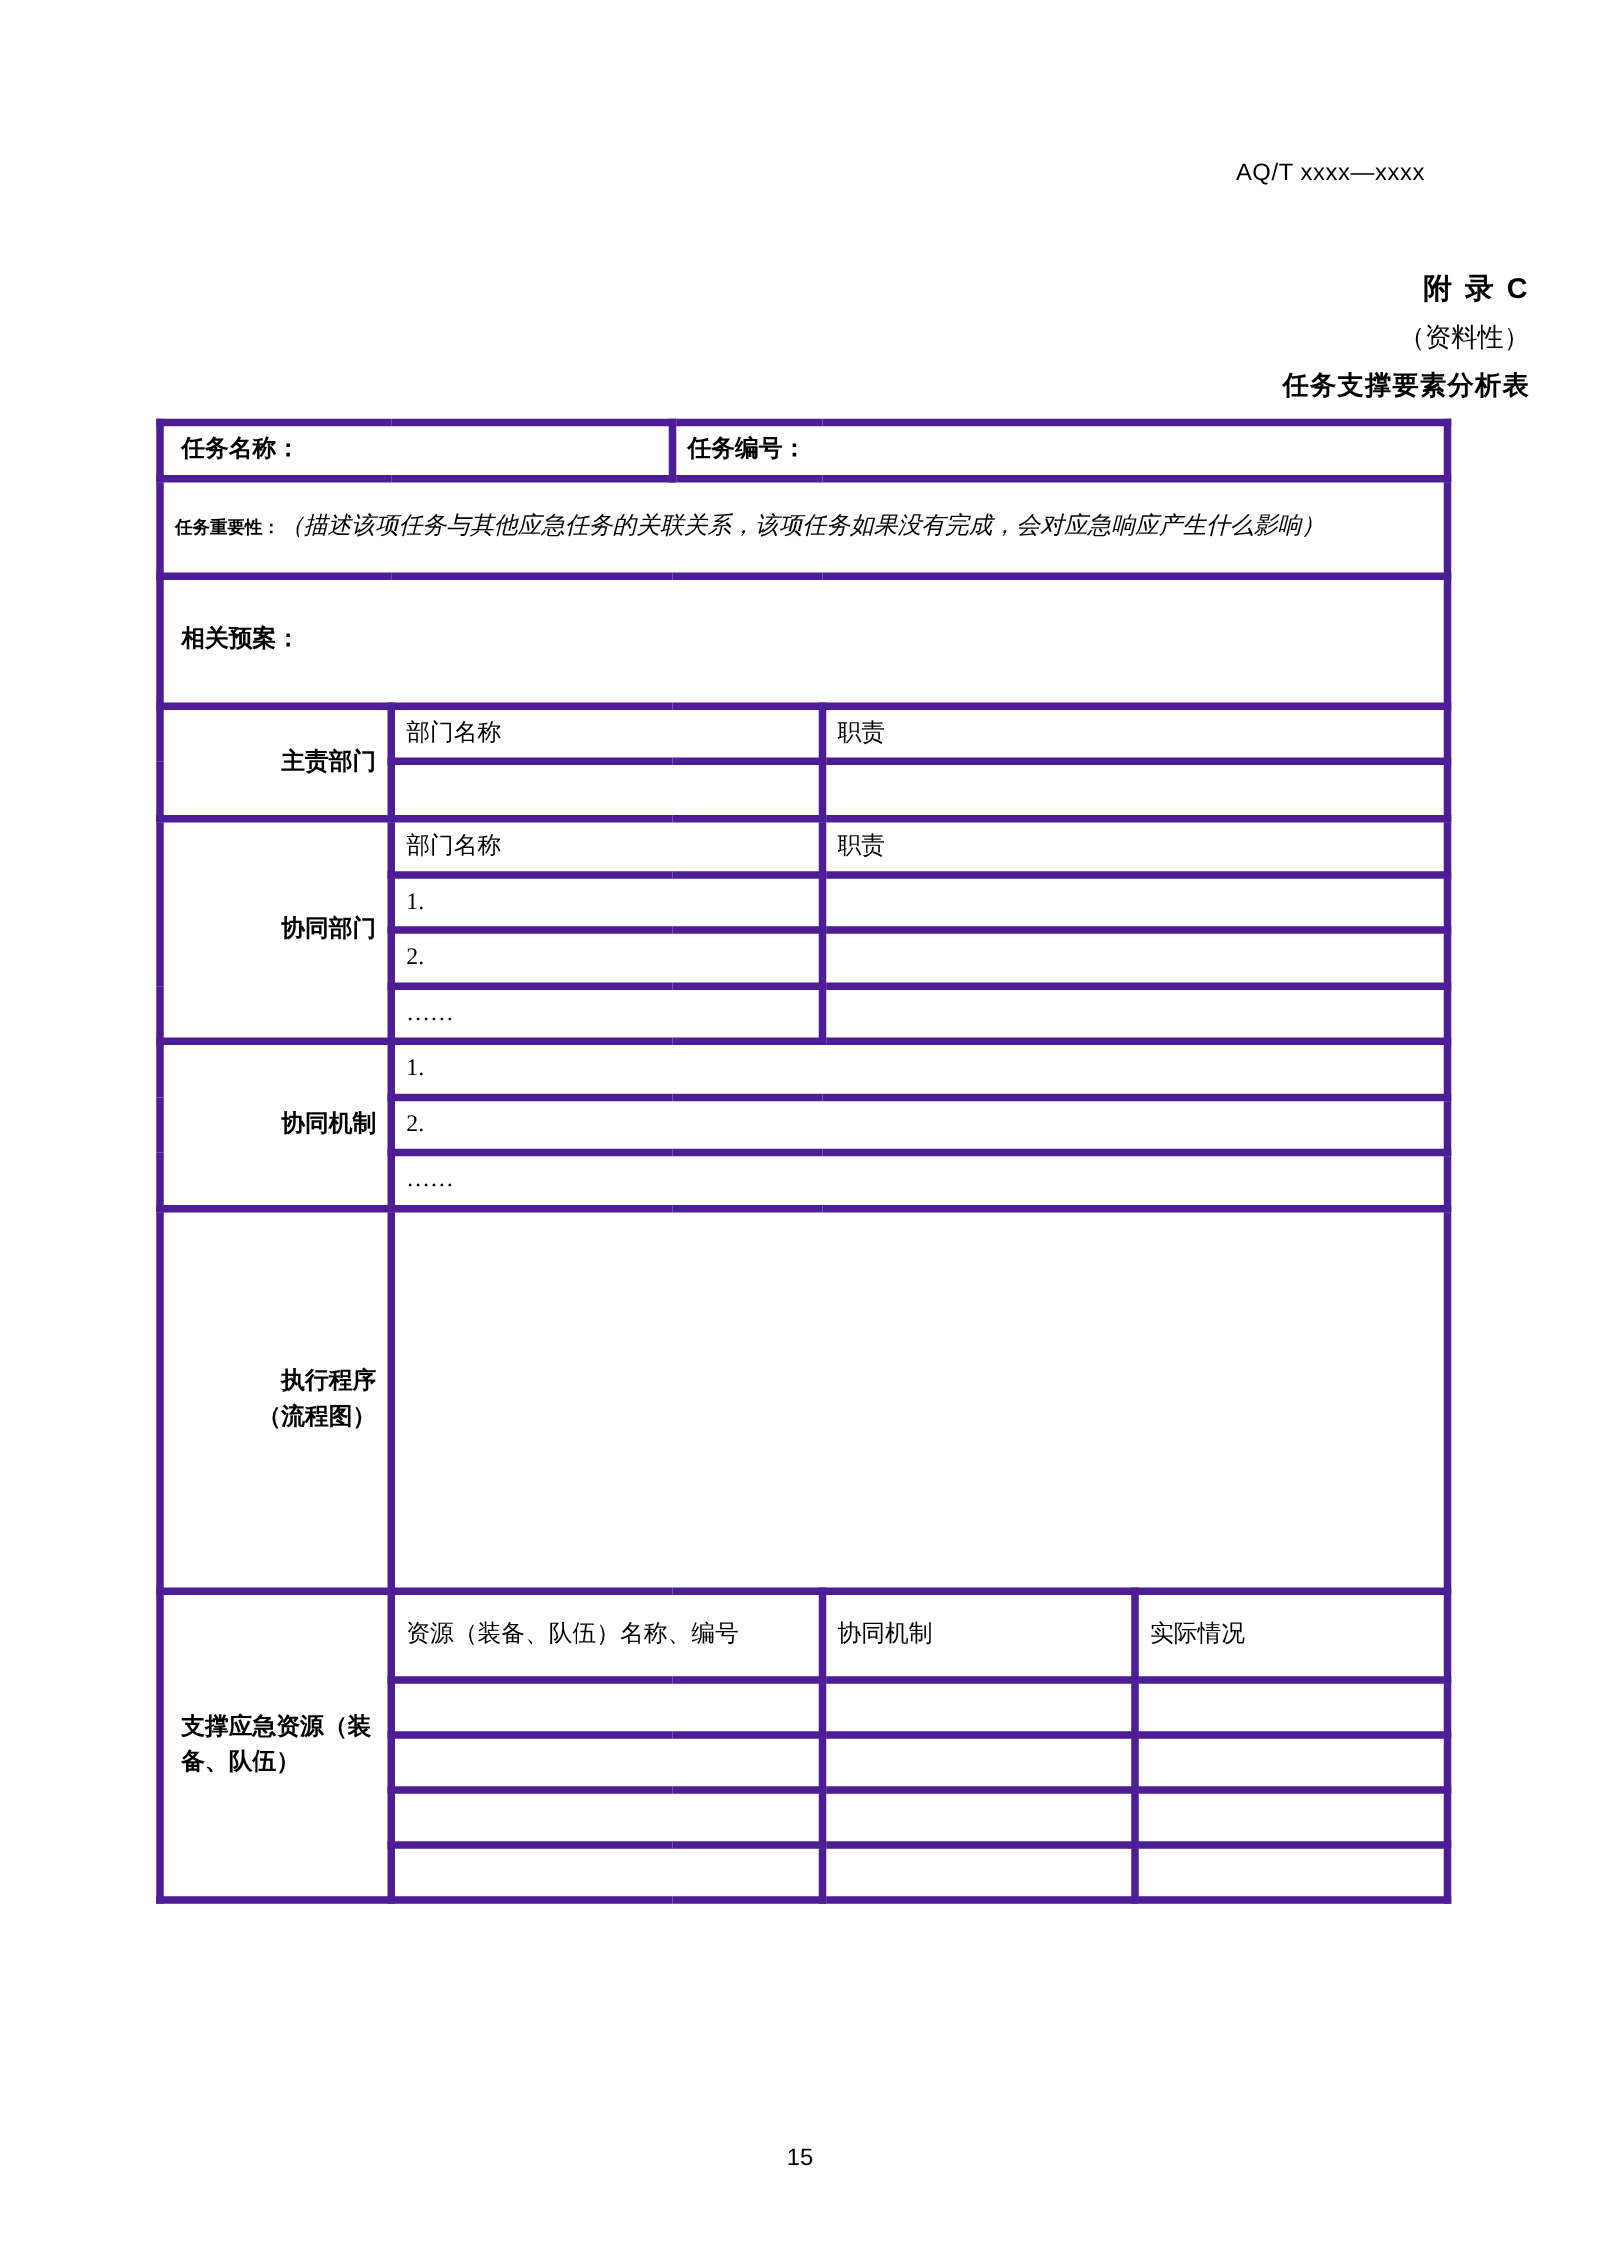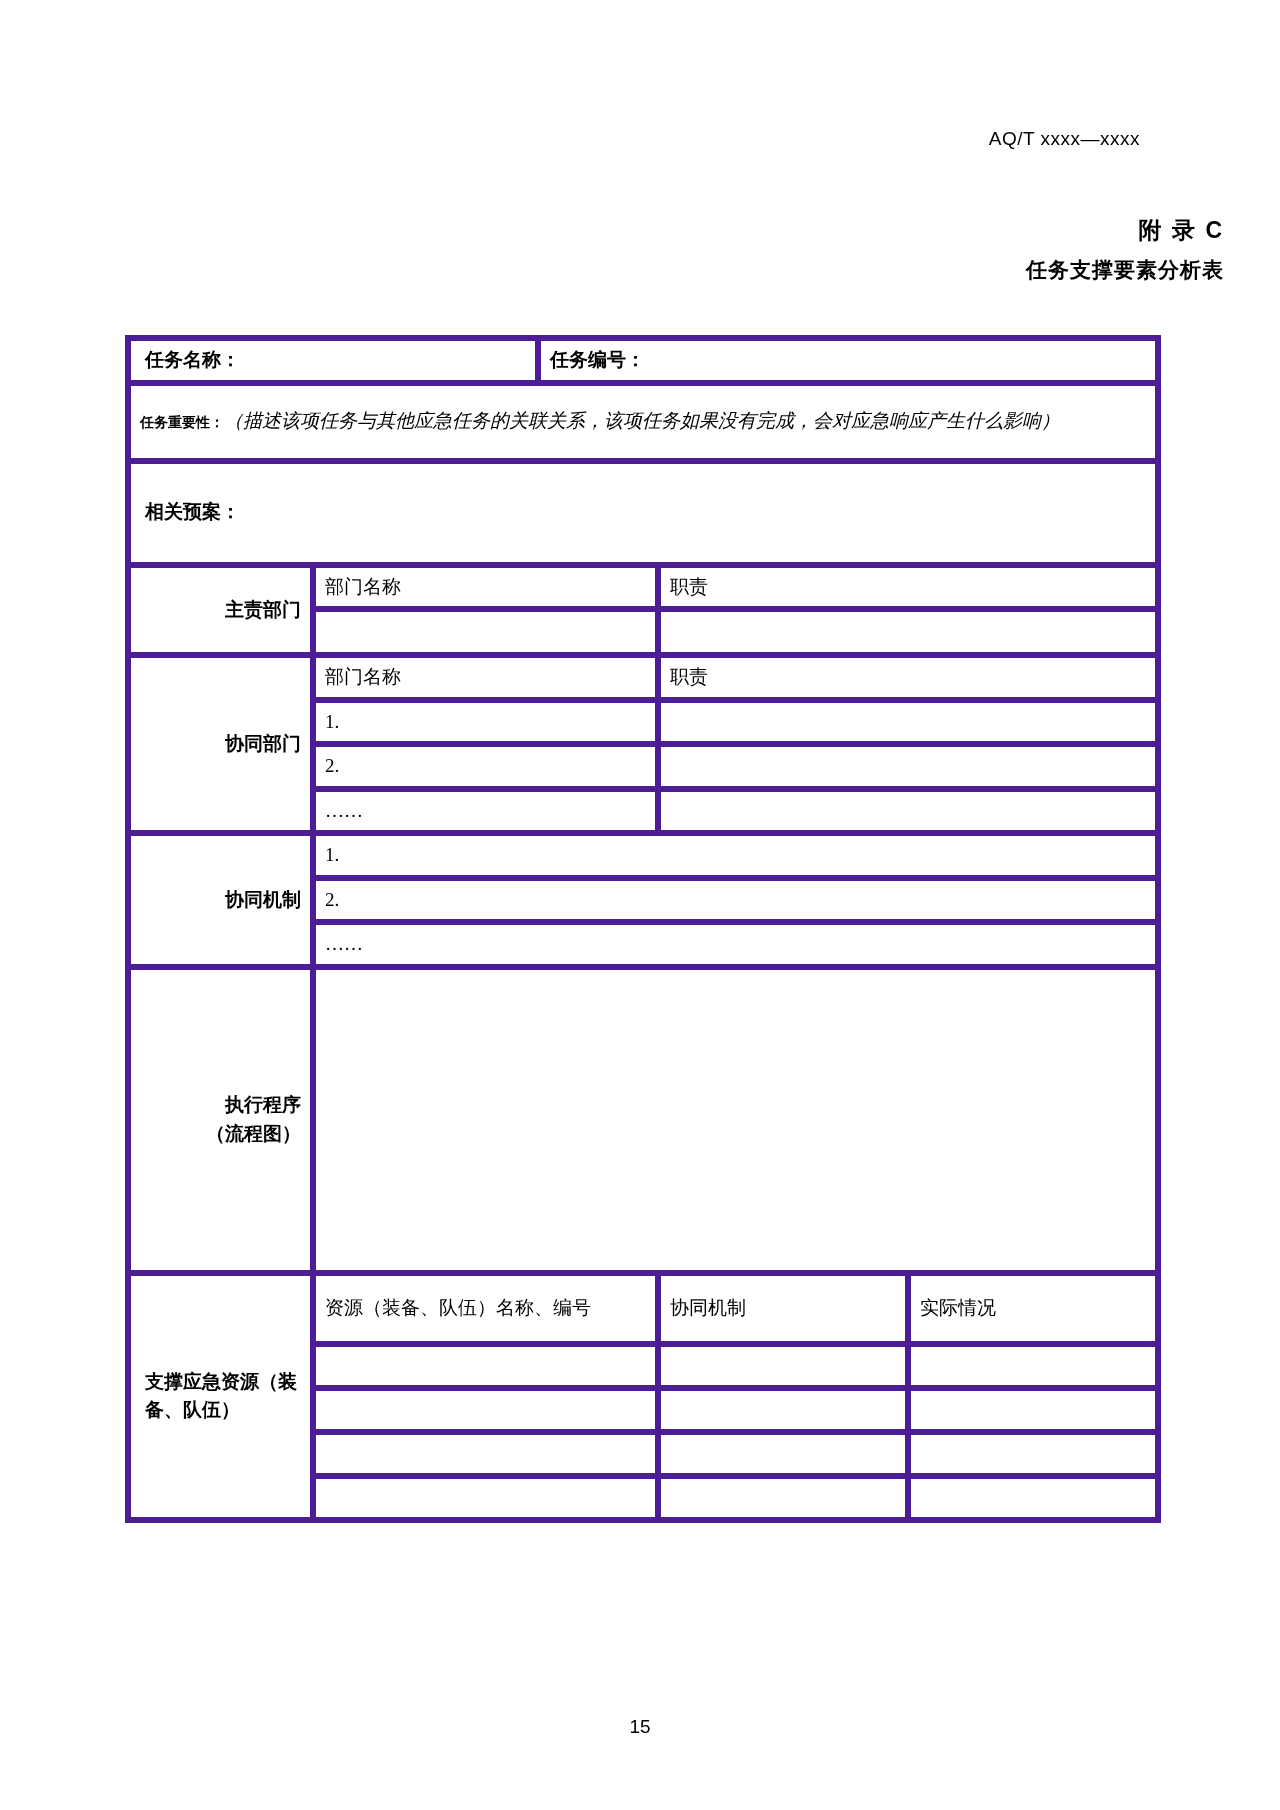--- a/index.html
+++ b/index.html
@@ -112,20 +112,21 @@
 </style>
 </head>
 <body>
 
 <div class="page">
 
   <div class="header-right">AQ/T xxxx—xxxx</div>
 
   <div class="title-block">
     <div class="title-main">附  录  C</div>
+    <div class="title-sub">（资料性）</div>
     <div class="title-table">任务支撑要素分析表</div>
   </div>
 
   <table class="form">
     <colgroup>
       <col style="width:185px">
       <col style="width:225px">
       <col style="width:120px">
       <col style="width:250px">
       <col style="width:250px">

